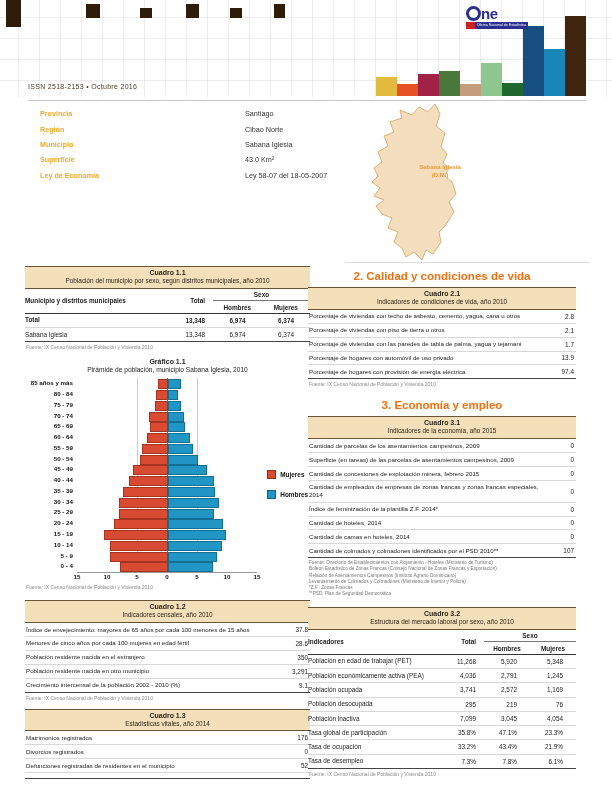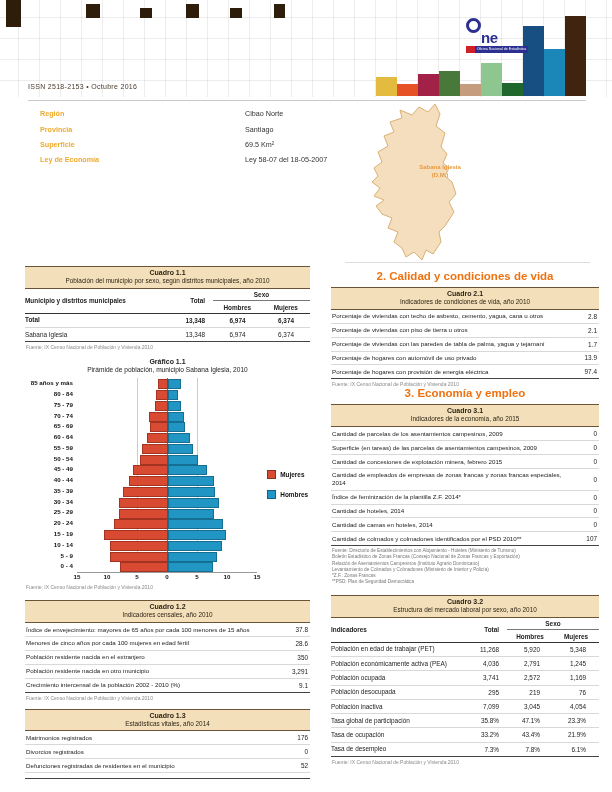--- a/index.html
+++ b/index.html
@@ -17,41 +17,41 @@
     letter-spacing:-1px;color:#f6941e;white-space:nowrap;}
   .issn{position:absolute;left:28px;top:83px;font-size:7px;color:#4a3b2c;letter-spacing:.3px;}
   .mark{position:absolute;background:#2f1d0c;}
   .hbars{position:absolute;left:376px;bottom:1px;display:flex;align-items:flex-end;}
   .hbars div{width:21px;}
   
   .logo{position:absolute;left:466px;top:6px;width:62px;}
   .logo-row{display:flex;align-items:center;}
   .logo-o{width:9px;height:9px;border:3px solid #2b2f8f;border-radius:50%;position:relative;}
   .logo-o::after{content:"";position:absolute;left:1px;top:3px;width:7px;height:2px;background:#fff;transform:rotate(-40deg);}
-  .logo-ne{font-size:15px;font-weight:800;color:#2b2f8f;letter-spacing:-.5px;line-height:14px;margin-top:25px;}
+  .logo-ne{font-size:15px;font-weight:800;color:#2b2f8f;letter-spacing:-.5px;line-height:14px;}
   .logo-strip{display:flex;margin-top:1px;height:6.5px;}
   .logo-strip .red{width:9px;background:#cf2027;}
   .logo-strip .blue{flex:1;background:#2b2f8f;color:#fff;font-size:3.6px;line-height:6.5px;text-align:center;white-space:nowrap;overflow:hidden;}
 
   
   .topline{position:absolute;left:28px;right:26px;top:100px;height:1px;background:#c9c9c9;}
   .info{position:absolute;left:40px;top:106px;width:300px;}
   .info-row{display:flex;height:15.4px;align-items:center;}
   .info-row .lab{width:205px;color:#efaa2e;font-weight:700;font-size:7.2px;}
   .info-row .val{font-size:7.2px;color:#333;}
 
   
   .map{position:absolute;left:366px;top:102px;width:146px;height:162px;}
   .map-label{position:absolute;left:34px;top:62px;width:80px;text-align:center;
     color:#e89a3d;font-size:6px;font-weight:700;line-height:1.3;}
   .underline2{position:absolute;left:345px;right:22px;top:262px;height:1px;background:#ddd;}
 
   
   .colL{position:absolute;left:25px;top:266px;width:285px;}
-  .colR{position:absolute;left:331px;top:270px;width:268px;}
+  .colR{position:absolute;left:308px;top:270px;width:268px;}
   .sec-title{font-size:11.5px;font-weight:800;color:#ee7212;text-align:center;margin:0 0 5px 0;}
 
   
   .band{background:#f3e0ba;border-top:1px solid #6b5436;border-bottom:1px solid #6b5436;
     text-align:center;padding:2px 4px 3px 4px;}
   .band .bt{font-size:7px;font-weight:800;color:#2e2416;}
   .band .bs{font-size:6.4px;color:#2e2416;margin-top:1px;line-height:1.2;}
 
   
   .kv{border-bottom:1px solid #444;}
@@ -100,21 +100,21 @@
   .pbar{position:absolute;top:1.1px;height:8px;}
   .pbar.bl{right:90px;background:#d94a32;border:0.5px solid #a53322;}
   .pbar.br{left:90px;background:#2196c4;border:0.5px solid #156f93;}
   .pticks{position:relative;margin-left:52px;width:180px;height:9px;}
   .pticks span{position:absolute;top:0;width:18px;text-align:center;font-size:6.2px;font-weight:700;color:#111;}
   .plegend{position:absolute;right:2px;top:92px;}
   .plegend .li{display:flex;align-items:center;margin-bottom:11px;}
   .plegend .sw{width:7px;height:7px;margin-right:4px;border:0.5px solid rgba(0,0,0,.35);}
   .plegend .lt{font-size:6.4px;font-weight:700;color:#111;}
 
-  .mt8{margin-top:8px;} .mt10{margin-top:10px;} .mt14{margin-top:0;}
+  .mt8{margin-top:8px;} .mt10{margin-top:10px;} .mt14{margin-top:12px;}
 </style>
 </head>
 <body>
 
 <div class="page">
 
   <div class="header">
     <div class="mark" style="left:6px;top:0;width:15px;height:27px"></div>
     <div class="mark" style="left:86px;top:4px;width:14px;height:14px"></div>
     <div class="mark" style="left:140px;top:8px;width:12px;height:10px"></div>
@@ -145,30 +145,34 @@
       <div class="logo-strip">
         <span class="red"></span>
         <span class="blue">Oficina Nacional de Estadística</span>
       </div>
     </div>
   </div>
 
   <div class="topline"></div>
   <div class="info" id="info-rows">
       <div class="info-row">
+        <span class="lab">Provincia</span>
+        <span class="val">Santiago</span>
+      </div>
+      <div class="info-row">
         <span class="lab">Región</span>
         <span class="val">Cibao Norte</span>
       </div>
       <div class="info-row">
-        <span class="lab">Provincia</span>
-        <span class="val">Santiago</span>
+        <span class="lab">Municipio</span>
+        <span class="val">Sabana Iglesia</span>
       </div>
       <div class="info-row">
         <span class="lab">Superficie</span>
-        <span class="val">69.5 Km²</span>
+        <span class="val">43.0 Km²</span>
       </div>
       <div class="info-row">
         <span class="lab">Ley de Economía</span>
         <span class="val">Ley 58-07 del 18-05-2007</span>
       </div>
     </div>
 
   <div class="map">
     <svg width="146" height="162" viewBox="0 0 146 162">
       <path d="M62,10 L69,2 L74,12 L70,24 L79,31 L75,45 L81,52 L77,61 L83,66 L79,74 L86,80 L90,92 L83,100 L88,110 L79,124 L73,130 L75,140 L67,152 L60,148 L56,158 L48,150 L40,155 L36,146 L28,140 L32,130 L22,126 L26,116 L16,112 L10,104 L18,98 L8,94 L14,86 L6,80 L12,74 L8,66 L16,60 L12,50 L22,44 L18,34 L28,30 L24,20 L36,16 L34,8 L46,13 L53,5 Z" fill="#f4debe" stroke="#d9b173" stroke-width="1"></path>

